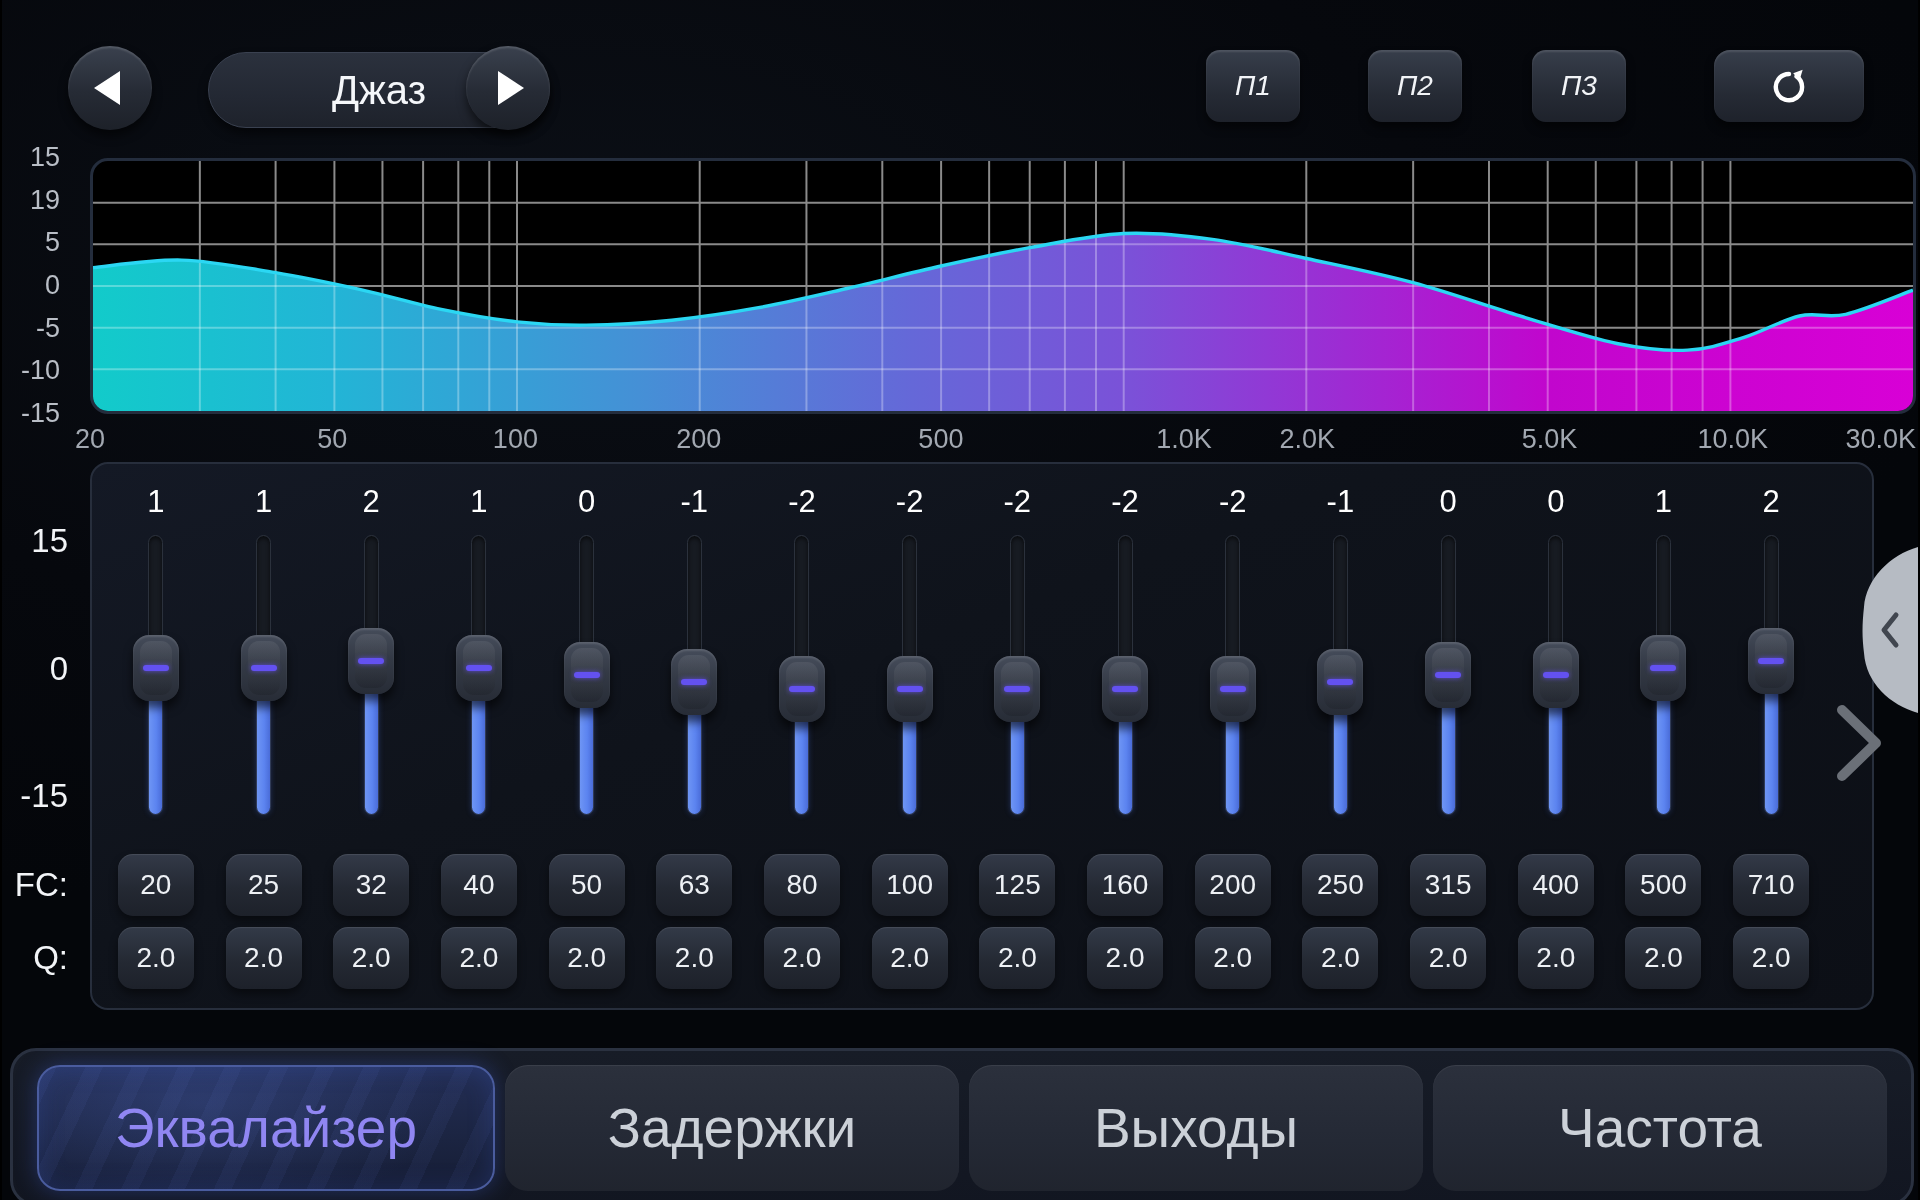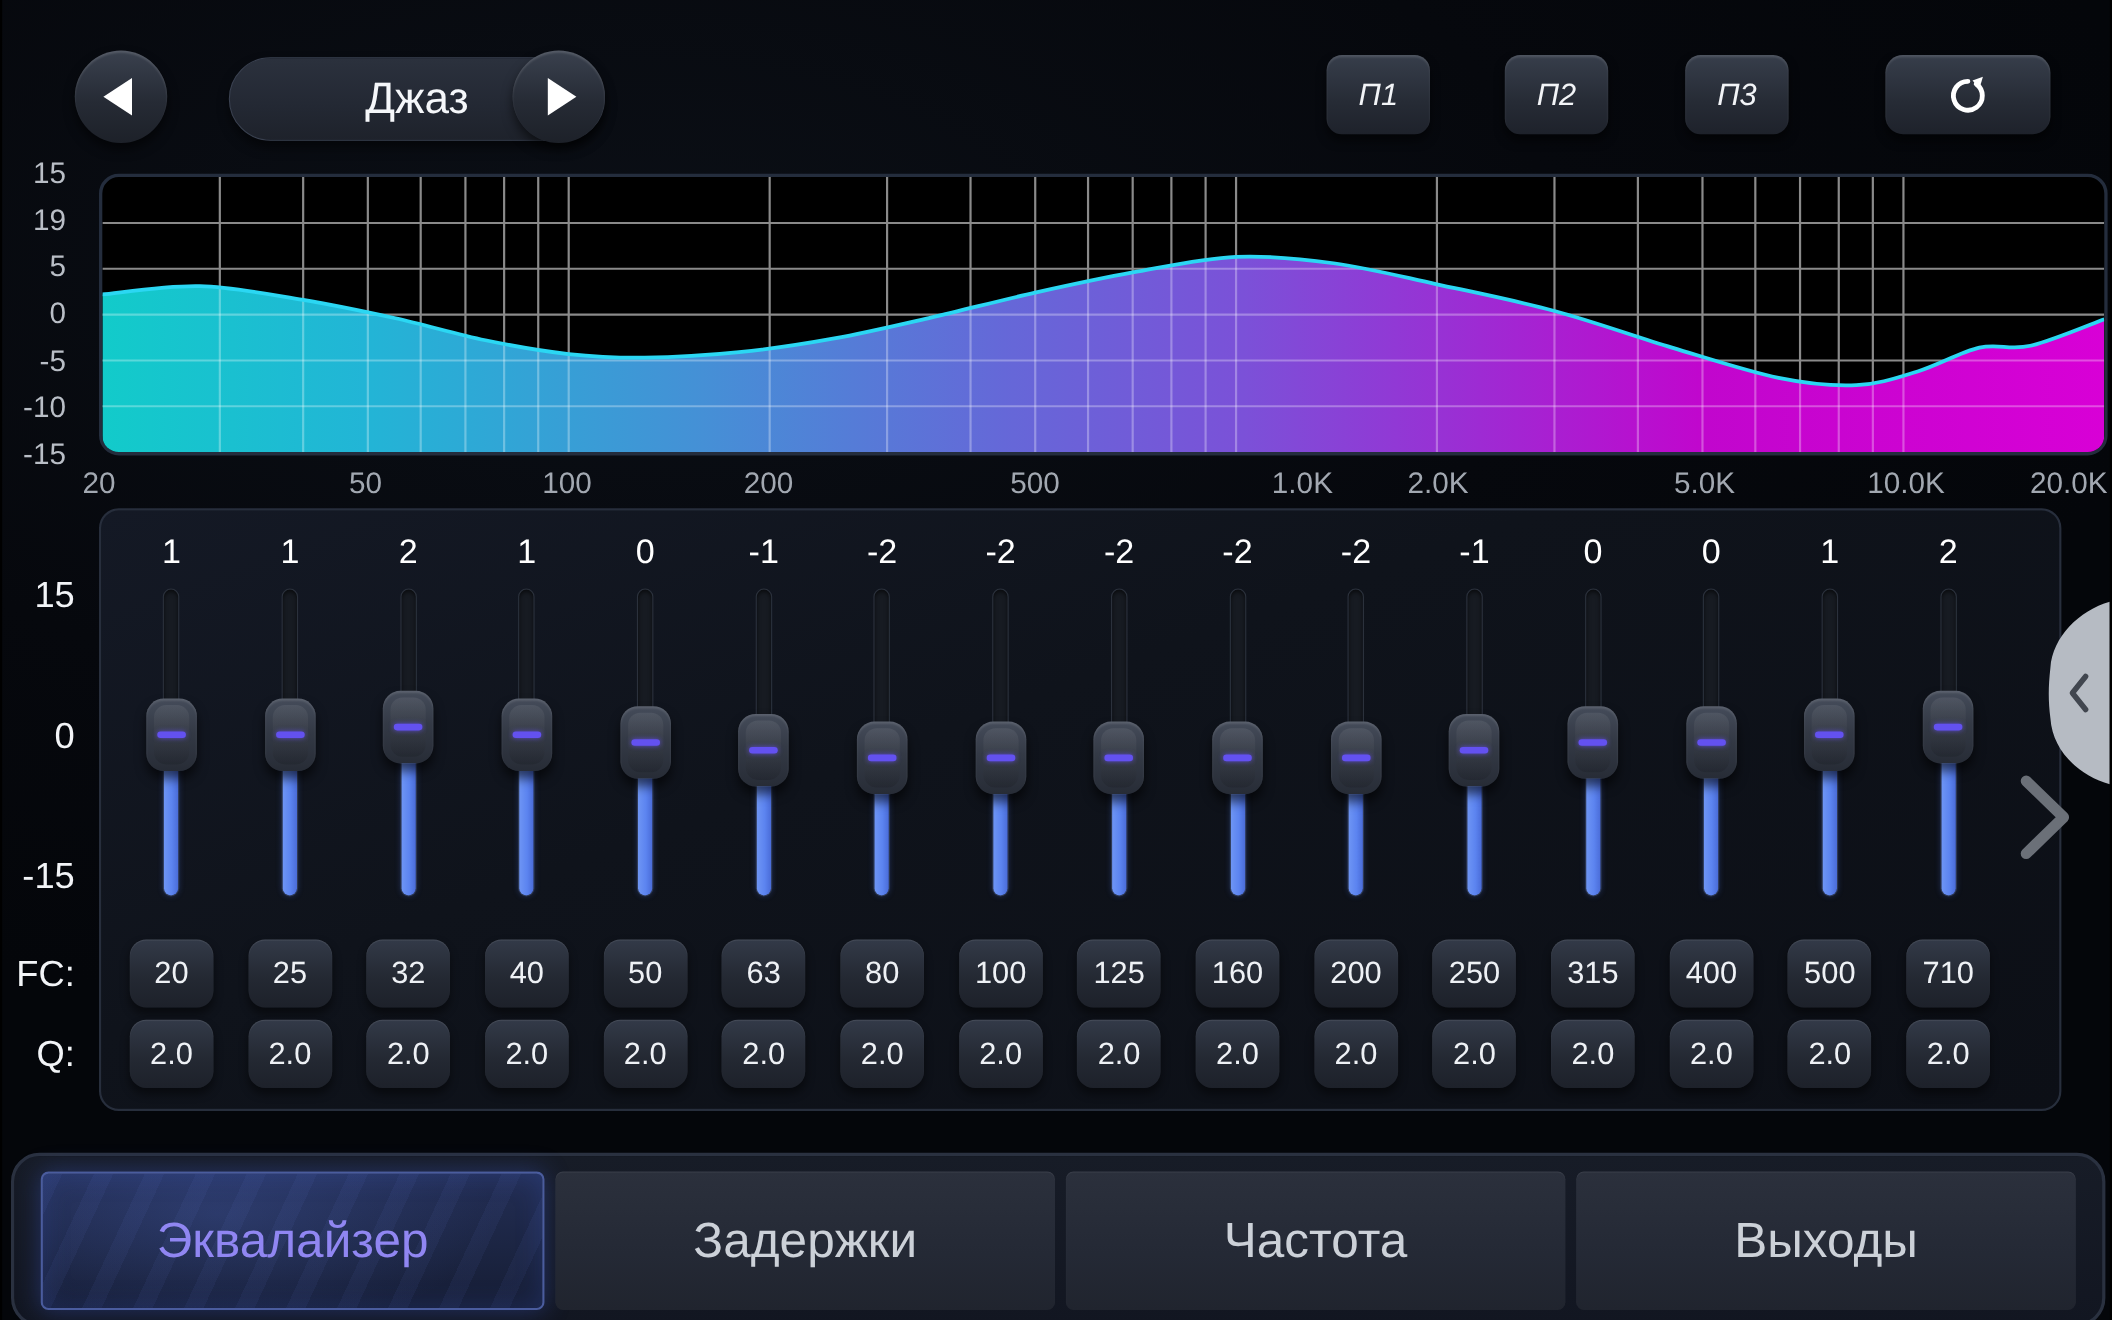--- a/index.html
+++ b/index.html
@@ -68,22 +68,22 @@
   .gutter-label { position:absolute; width:66px; text-align:right; font-size:33px; color:#f2f4f7; }
 
   
   #drawer-tab { position:absolute; right:0; top:545px; width:62px; height:170px; cursor:pointer; }
   #next-page { position:absolute; left:1822px; top:698px; width:70px; height:90px; cursor:pointer; }
 
   
   #tabbar { position:absolute; left:8px; top:1048px; width:1904px; height:158px;
     background:linear-gradient(180deg,#171c27 0%, #121621 100%);
     border:3px solid #2a3140; border-radius:26px; display:flex; gap:10px; padding:14px 24px; }
-  .tab { flex:1; height:126px; border-radius:7px; display:flex; align-items:center; justify-content:center;
-    font-size:45px; color:#ccd1d8; cursor:pointer;
+  .tab { flex:1; height:126px; border-radius:23px; display:flex; align-items:center; justify-content:center;
+    font-size:55px; color:#ccd1d8; cursor:pointer;
     background:linear-gradient(180deg,#2b303c 0%, #242935 60%, #20242e 100%);
     box-shadow:inset 0 1px 1px rgba(255,255,255,.08); }
   .tab.active { color:var(--active-tab-text);
     background:
       repeating-linear-gradient(115deg, rgba(120,145,255,.055) 0 16px, rgba(0,0,0,0) 16px 42px),
       radial-gradient(360px 160px at 35% 30%, rgba(90,120,220,.22), rgba(0,0,0,0) 70%),
       linear-gradient(180deg,#232e55 0%, #1b2441 60%, #161d35 100%);
     border:2px solid #4a5c9e; box-shadow:0 0 22px rgba(70,100,220,.35), inset 0 0 24px rgba(60,90,200,.25); }
 </style>
 </head>
@@ -216,21 +216,21 @@
   <div id="xaxis">
       <span class="g-xlab" style="left: 0px;">20</span>
       <span class="g-xlab" style="left: 242.2px;">50</span>
       <span class="g-xlab" style="left: 425.4px;">100</span>
       <span class="g-xlab" style="left: 608.7px;">200</span>
       <span class="g-xlab" style="left: 850.9px;">500</span>
       <span class="g-xlab" style="left: 1094px;">1.0K</span>
       <span class="g-xlab" style="left: 1217.3px;">2.0K</span>
       <span class="g-xlab" style="left: 1459.5px;">5.0K</span>
       <span class="g-xlab" style="left: 1642.8px;">10.0K</span>
-      <span class="g-xlab" style="right: 0px; left: auto; transform: none;">20.0K</span>
+      <span class="g-xlab" style="right: 0px; left: auto; transform: none;">30.0K</span>
     </div>
 
   <div class="gutter-label" style="top:522px">15</div>
   <div class="gutter-label" style="top:650px">0</div>
   <div class="gutter-label" style="top:777px">-15</div>
   <div class="gutter-label" style="top:866px">FC:</div>
   <div class="gutter-label" style="top:939px">Q:</div>
 
   <div id="panel">
     <div id="bands">
@@ -453,19 +453,19 @@
   </svg>
 
   <div id="tabbar">
     <div class="tab active">
       <span>Эквалайзер</span>
     </div>
     <div class="tab">
       <span>Задержки</span>
     </div>
     <div class="tab">
+      <span>Выходы</span>
+    </div>
+    <div class="tab">
       <span>Частота</span>
     </div>
-    <div class="tab">
-      <span>Выходы</span>
-    </div>
   </div>
 </div>
 
 </body></html>

